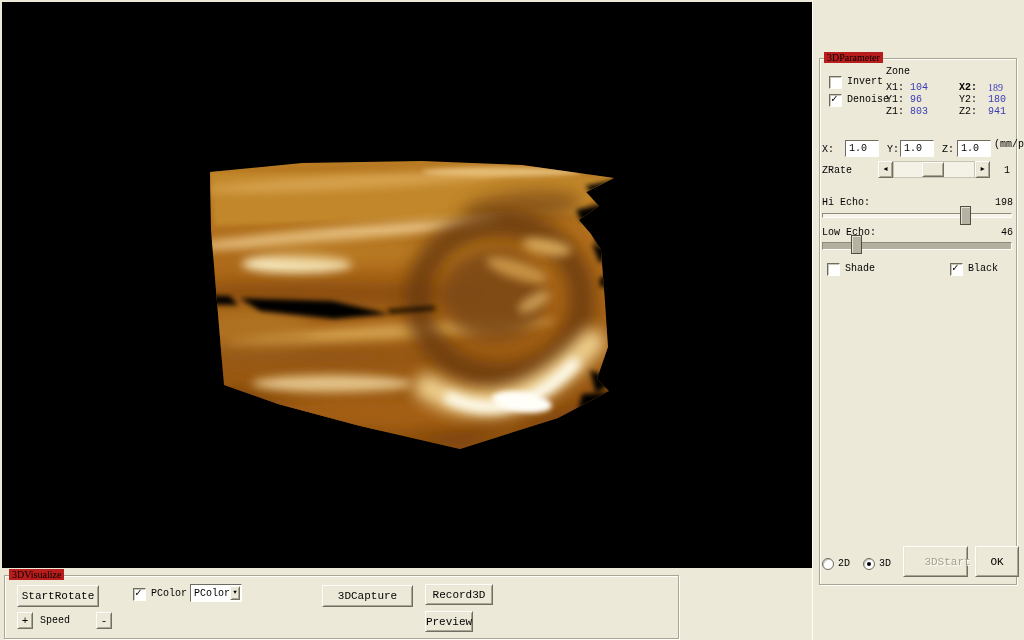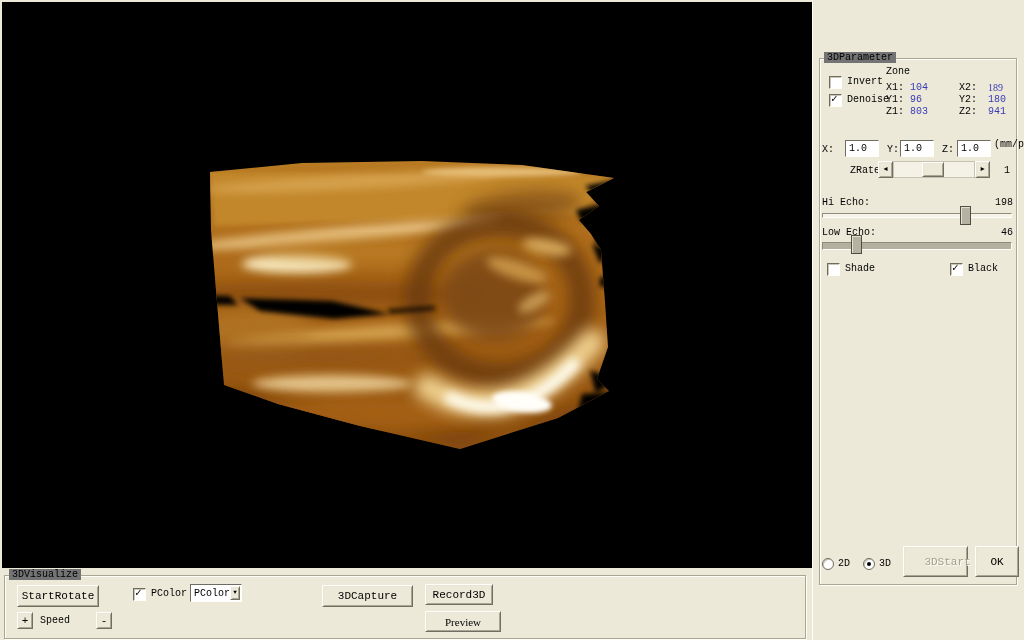--- a/index.html
+++ b/index.html
@@ -12,21 +12,21 @@
     box-shadow: inset -1px -1px 0 #a9a694; }
 
   
   #viewport { position:absolute; left:2px; top:2px; width:810px; height:566px; background:#000; }
 
   
   #right-panel { position:absolute; left:812px; top:0; width:212px; height:640px; background:#ece9d8;
     border-left:1px solid #fffef8; }
 
   .groupbox { position:absolute; border:1px solid #a9a694; box-shadow:1px 1px 0 #fffef8, inset 1px 1px 0 #fffef8; }
-  .legend { position:absolute; top:-7px; left:4px; background:#737373; padding:0 3px; white-space:nowrap; }
+  .legend { position:absolute; top:-7px; left:4px; background:#b91c1c; padding:0 3px; white-space:nowrap;font-family:Liberation Serif, serif; }
 
   .lbl { position:absolute; white-space:nowrap; line-height:12px; }
   .val-blue { color:#3a3ab8; }
 
   
   .raised { background:#ece9d8; border:1px solid; border-color:#fffef8 #716f64 #716f64 #fffef8;
     box-shadow: inset 1px 1px 0 #e8e5d6, inset -1px -1px 0 #a9a694; }
   .btn { position:absolute; display:flex; align-items:center; justify-content:center;
     font-family:inherit; font-size:11px; color:#000; cursor:default; white-space:nowrap; }
   .btn.disabled { color:#a29f8e; text-shadow:1px 1px 0 #fffef5; }
@@ -152,40 +152,40 @@
       </div>
       <span class="lbl" style="left:27px; top:17px;">Invert</span>
       <div class="cb on" style="left:9px; top:35px;">
         <span class="check">✓</span>
       </div>
       <span class="lbl" style="left:27px; top:35px;">Denoise</span>
 
       <span class="lbl" style="left:66px; top:7px;">Zone</span>
       <span class="lbl" style="left:66px; top:23px;">X1:</span>
       <span class="lbl val-blue" style="left:90px; top:23px;">104</span>
-      <span class="lbl" style="left:139px; top:23px;">X2:</span>
+      <span class="lbl" style="left:139px; top:23px;font-weight:bold;">X2:</span>
       <span class="lbl val-blue" style="left:168px; top:23px;font-family:Liberation Serif, serif;">189</span>
       <span class="lbl" style="left:66px; top:35px;">Y1:</span>
       <span class="lbl val-blue" style="left:90px; top:35px;">96</span>
       <span class="lbl" style="left:139px; top:35px;">Y2:</span>
       <span class="lbl val-blue" style="left:168px; top:35px;">180</span>
       <span class="lbl" style="left:66px; top:47px;">Z1:</span>
       <span class="lbl val-blue" style="left:90px; top:47px;">803</span>
       <span class="lbl" style="left:139px; top:47px;">Z2:</span>
       <span class="lbl val-blue" style="left:168px; top:47px;">941</span>
 
       <span class="lbl" style="left:2px; top:85px;">X:</span>
       <input class="txtin" style="left: 25px; top: 81px; width: 34px;" value="1.0">
       <span class="lbl" style="left:67px; top:85px;">Y:</span>
       <input class="txtin" style="left: 80px; top: 81px; width: 34px;" value="1.0">
       <span class="lbl" style="left:122px; top:85px;">Z:</span>
       <input class="txtin" style="left: 137px; top: 81px; width: 34px;" value="1.0">
       <span class="lbl" style="left:174px; top:80px;">(mm/p)</span>
 
-      <span class="lbl" style="left:2px; top:106px;margin-left:28px;">ZRate</span>
+      <span class="lbl" style="left:2px; top:106px;">ZRate</span>
       <div class="sb" style="left:58px; top:102px; width:112px;">
         <div class="sb-btn left raised">
             <span>◄</span>
           </div>
         <div class="sb-track">
           <div class="sb-thumb raised" style="left: calc(42% - 6px);"></div>
         </div>
         <div class="sb-btn right raised">
             <span>►</span>
           </div>
@@ -221,21 +221,21 @@
         <span class="dot"></span>
       </div>
       <span class="lbl" style="left:59px; top:499px;">3D</span>
 
       <button class="btn raised disabled" style="left:83px; top:487px; width:65px; height:31px;padding-left:24px;">3DStart</button>
       <button class="btn raised" style="left:155px; top:487px; width:44px; height:31px;">OK</button>
     </div>
   </div>
 
   <div id="bottom-panel">
-    <div class="groupbox" style="left:4px; top:7px; width:802px; height:64px;text-align:center;">
+    <div class="groupbox" style="left:4px; top:7px; width:675px; height:64px;text-align:center;">
       <span class="legend">3DVisualize</span>
     </div>
 
     <button class="btn raised" style="left:17px; top:17px; width:82px; height:22px;">StartRotate</button>
 
     <button class="btn raised" style="left:17px; top:44px; width:16px; height:17px;">+</button>
     <span class="lbl" style="left:40px; top:47px;">Speed</span>
     <button class="btn raised" style="left:96px; top:44px; width:16px; height:17px;">-</button>
 
     <div class="cb on" style="left:133px; top:20px;">
@@ -245,16 +245,16 @@
 
     <div class="combo" style="left:190px; top:16px; width:52px;">
       <span class="combo-text">PColor</span>
       <span class="combo-btn raised">
           <span>▼</span>
         </span>
     </div>
 
     <button class="btn raised" style="left:322px; top:17px; width:91px; height:22px;">3DCapture</button>
     <button class="btn raised" style="left:425px; top:16px; width:68px; height:21px;">Record3D</button>
-    <button class="btn raised" style="left:425px; top:43px; width:76px; height:21px;font-family:Liberation Serif, serif;">Preview</button>
+    <button class="btn raised" style="left:425px; top:43px; width:48px; height:21px;">Preview</button>
   </div>
 
 </div>
 
 </body></html>

